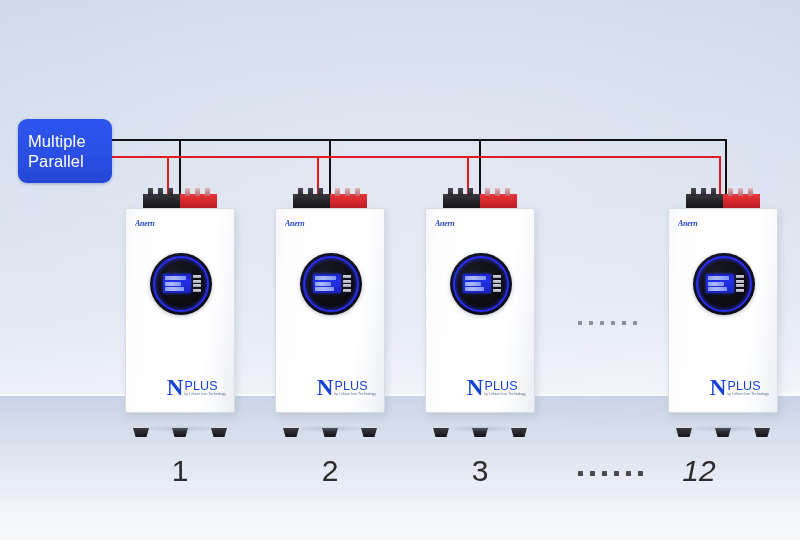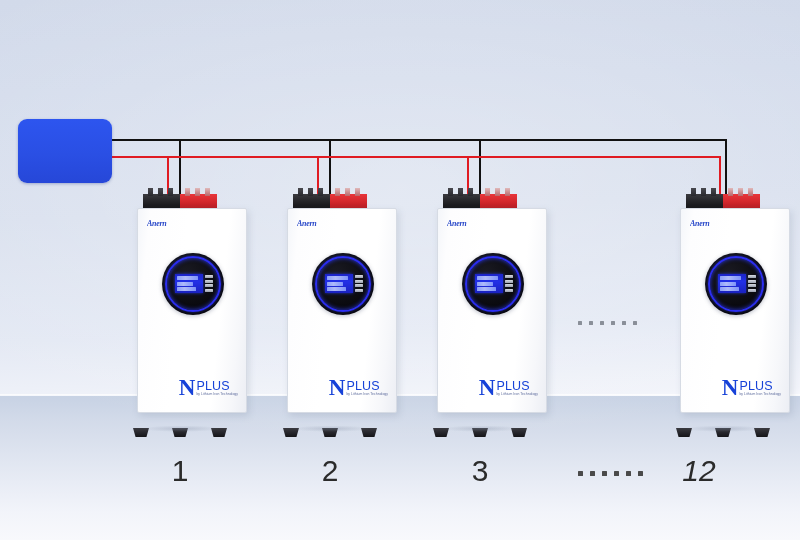--- a/index.html
+++ b/index.html
@@ -42,21 +42,21 @@
     box-shadow:0 1px 3px rgba(40,60,140,.35);
     display:flex;flex-direction:column;align-items:center;justify-content:center;
     color:#ffffff;font-size:16.5px;line-height:20px;font-weight:400;
     letter-spacing:.1px;
   }
   .label-box span{display:block;width:100%;text-align:left;padding-left:10px;box-sizing:border-box;}
 
   
   .device{position:absolute;}
   .dev-body{
-    position:absolute;left:12px;top:22px;width:110px;height:205px;
+    position:absolute;left:0;top:22px;width:110px;height:205px;
     background:linear-gradient(96deg,#f4f6fa 0%,#fdfdfe 10%,#ffffff 40%,#ffffff 72%,#f6f7fa 88%,#eceef4 100%);
     border:1px solid #d6dbe4;
     border-radius:2px;
     box-shadow:2px 3px 7px rgba(120,132,155,.22);
     box-sizing:border-box;
   }
   .dev-shadow{
     position:absolute;left:2px;top:240px;width:108px;height:9px;
     background:radial-gradient(ellipse 50% 50% at 50% 30%,rgba(120,132,155,.30),rgba(120,132,155,0) 72%);
   }
@@ -172,20 +172,22 @@
     <path d="M480 140 V196" fill="none" stroke="#111111" stroke-width="2"></path>
 
     <path d="M110 157 H720 V196" fill="none" stroke="#e01b22" stroke-width="2"></path>
 
     <path d="M168 157 V196" fill="none" stroke="#e01b22" stroke-width="2"></path>
     <path d="M318 157 V196" fill="none" stroke="#e01b22" stroke-width="2"></path>
     <path d="M468 157 V196" fill="none" stroke="#e01b22" stroke-width="2"></path>
   </svg>
 
   <div class="label-box">
+    <span>Multiple</span>
+    <span>Parallel</span>
   </div>
 
   <div class="device" style="left:125px;top:186px;">
     <div class="term">
       <div class="term-blk"></div>
       <div class="term-red"></div>
       <span class="post" style="left:5px"></span>
       <span class="post" style="left:15px"></span>
       <span class="post" style="left:25px"></span>
       <span class="post r" style="left:42px"></span>

